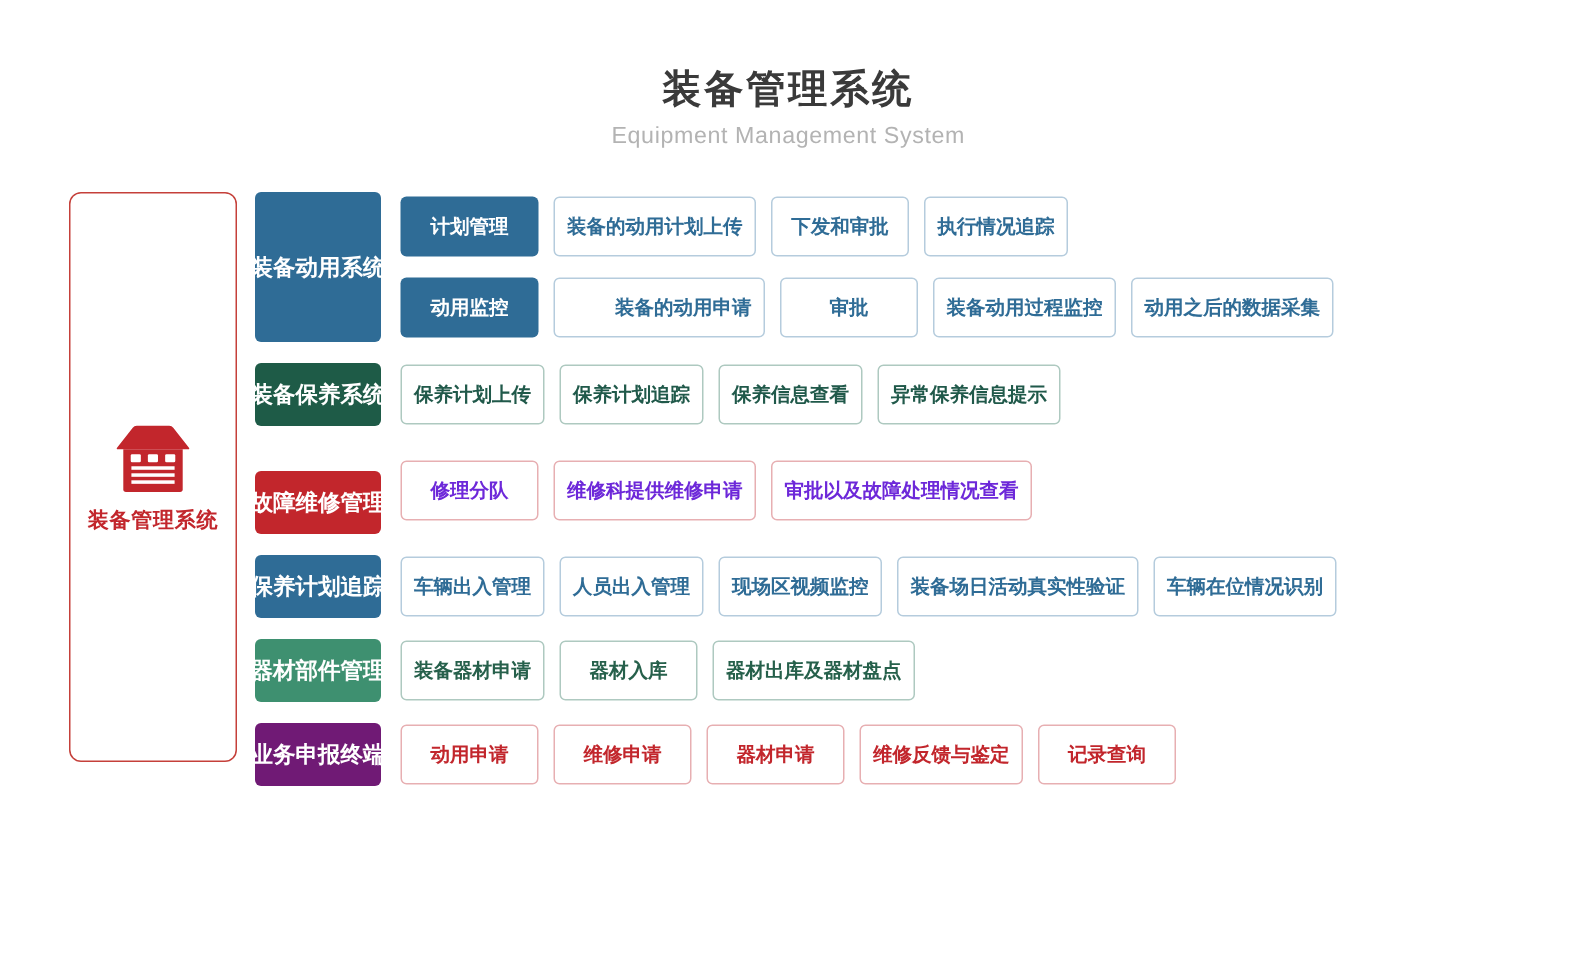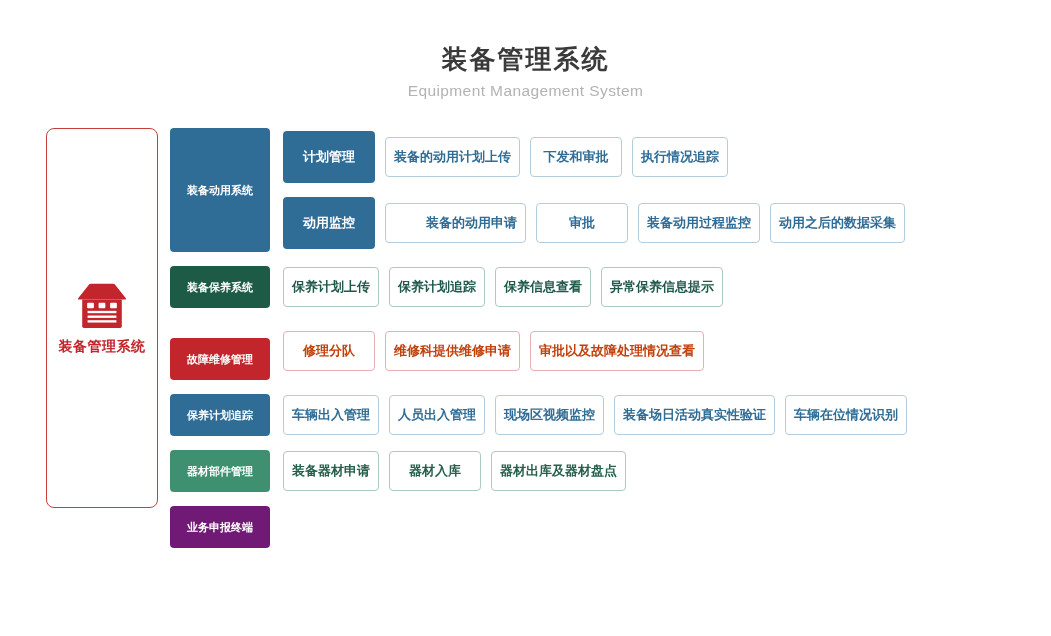--- a/index.html
+++ b/index.html
@@ -38,31 +38,31 @@
     color: #c2262c; font-size: 14px; font-weight: bold;
     letter-spacing: 0.5px; white-space: nowrap;
   }
 
   
   .tree { display: flex; flex-direction: column; gap: 14px; }
   .row { display: flex; gap: 13px; align-items: center; }
   .row.grouped { align-items: stretch; }
 
   .cat {
-    width: 100px; min-height: 42px;
+    width: 84px; min-height: 42px;
     border-radius: 4px;
-    color: #fff; font-size: 11px; font-weight: bold;
+    color: #fff; font-size: 15px; font-weight: bold;
     display: flex; align-items: center; justify-content: center;
     text-align: center; white-space: nowrap;
     flex: none;
   }
   .groups { display: flex; flex-direction: column; gap: 14px; padding: 3px 0; }
   .group-row { display: flex; gap: 10px; align-items: center; }
   .glabel {
-    min-width: 92px; height: 52px; padding: 0 8px;
+    min-width: 92px; height: 40px; padding: 0 8px;
     border-radius: 4px;
     color: #fff; font-size: 13px; font-weight: bold;
     display: flex; align-items: center; justify-content: center;
     white-space: nowrap; flex: none;
   }
   .items { display: flex; gap: 10px; align-items: center; }
   .item {
     min-width: 92px; height: 40px; padding: 0 8px;
     background: #fff; border: 1px solid; border-radius: 4px;
     font-size: 13px; font-weight: bold;
@@ -74,21 +74,21 @@
 
   
   .bg-blue       { background: #2f6c96; }
   .bg-dark-green { background: #1e5b47; }
   .bg-red        { background: #c2262c; margin-top: 16px; }
   .bg-green      { background: #3e9070; }
   .bg-dark-red   { background: #701a75; text-align: right; }
 
   .c-blue       { color: #2f6c96; border-color: #b5ccdd; }
   .c-dark-green { color: #20594a; border-color: #aec9c0; }
-  .c-red        { color: #c2410c; border-color: #e7afb2; }
+  .c-red        { color: #6d28d9; border-color: #e7afb2; }
   .c-green      { color: #26604b; border-color: #aec9c0; }
   .c-dark-red   { color: #c2262c; border-color: #e7afb2; }
 </style>
 </head>
 <body>
 
 <div class="header">
   <div class="page-title">装备管理系统</div>
   <div class="page-subtitle">Equipment Management System</div>
 </div>
@@ -166,16 +166,23 @@
       <div class="row">
         <div class="cat bg-green">器材部件管理</div>
         <div class="items">
           <div class="item c-green">装备器材申请</div>
           <div class="item c-green">器材入库</div>
           <div class="item c-green">器材出库及器材盘点</div>
         </div>
       </div>
       <div class="row">
         <div class="cat bg-dark-red">业务申报终端</div>
+        <div class="items">
+          <div class="item c-dark-red">动用申请</div>
+          <div class="item c-dark-red">维修申请</div>
+          <div class="item c-dark-red">器材申请</div>
+          <div class="item c-dark-red">维修反馈与鉴定</div>
+          <div class="item c-dark-red">记录查询</div>
+        </div>
       </div>
     </div>
 
 </div>
 
 </body></html>

